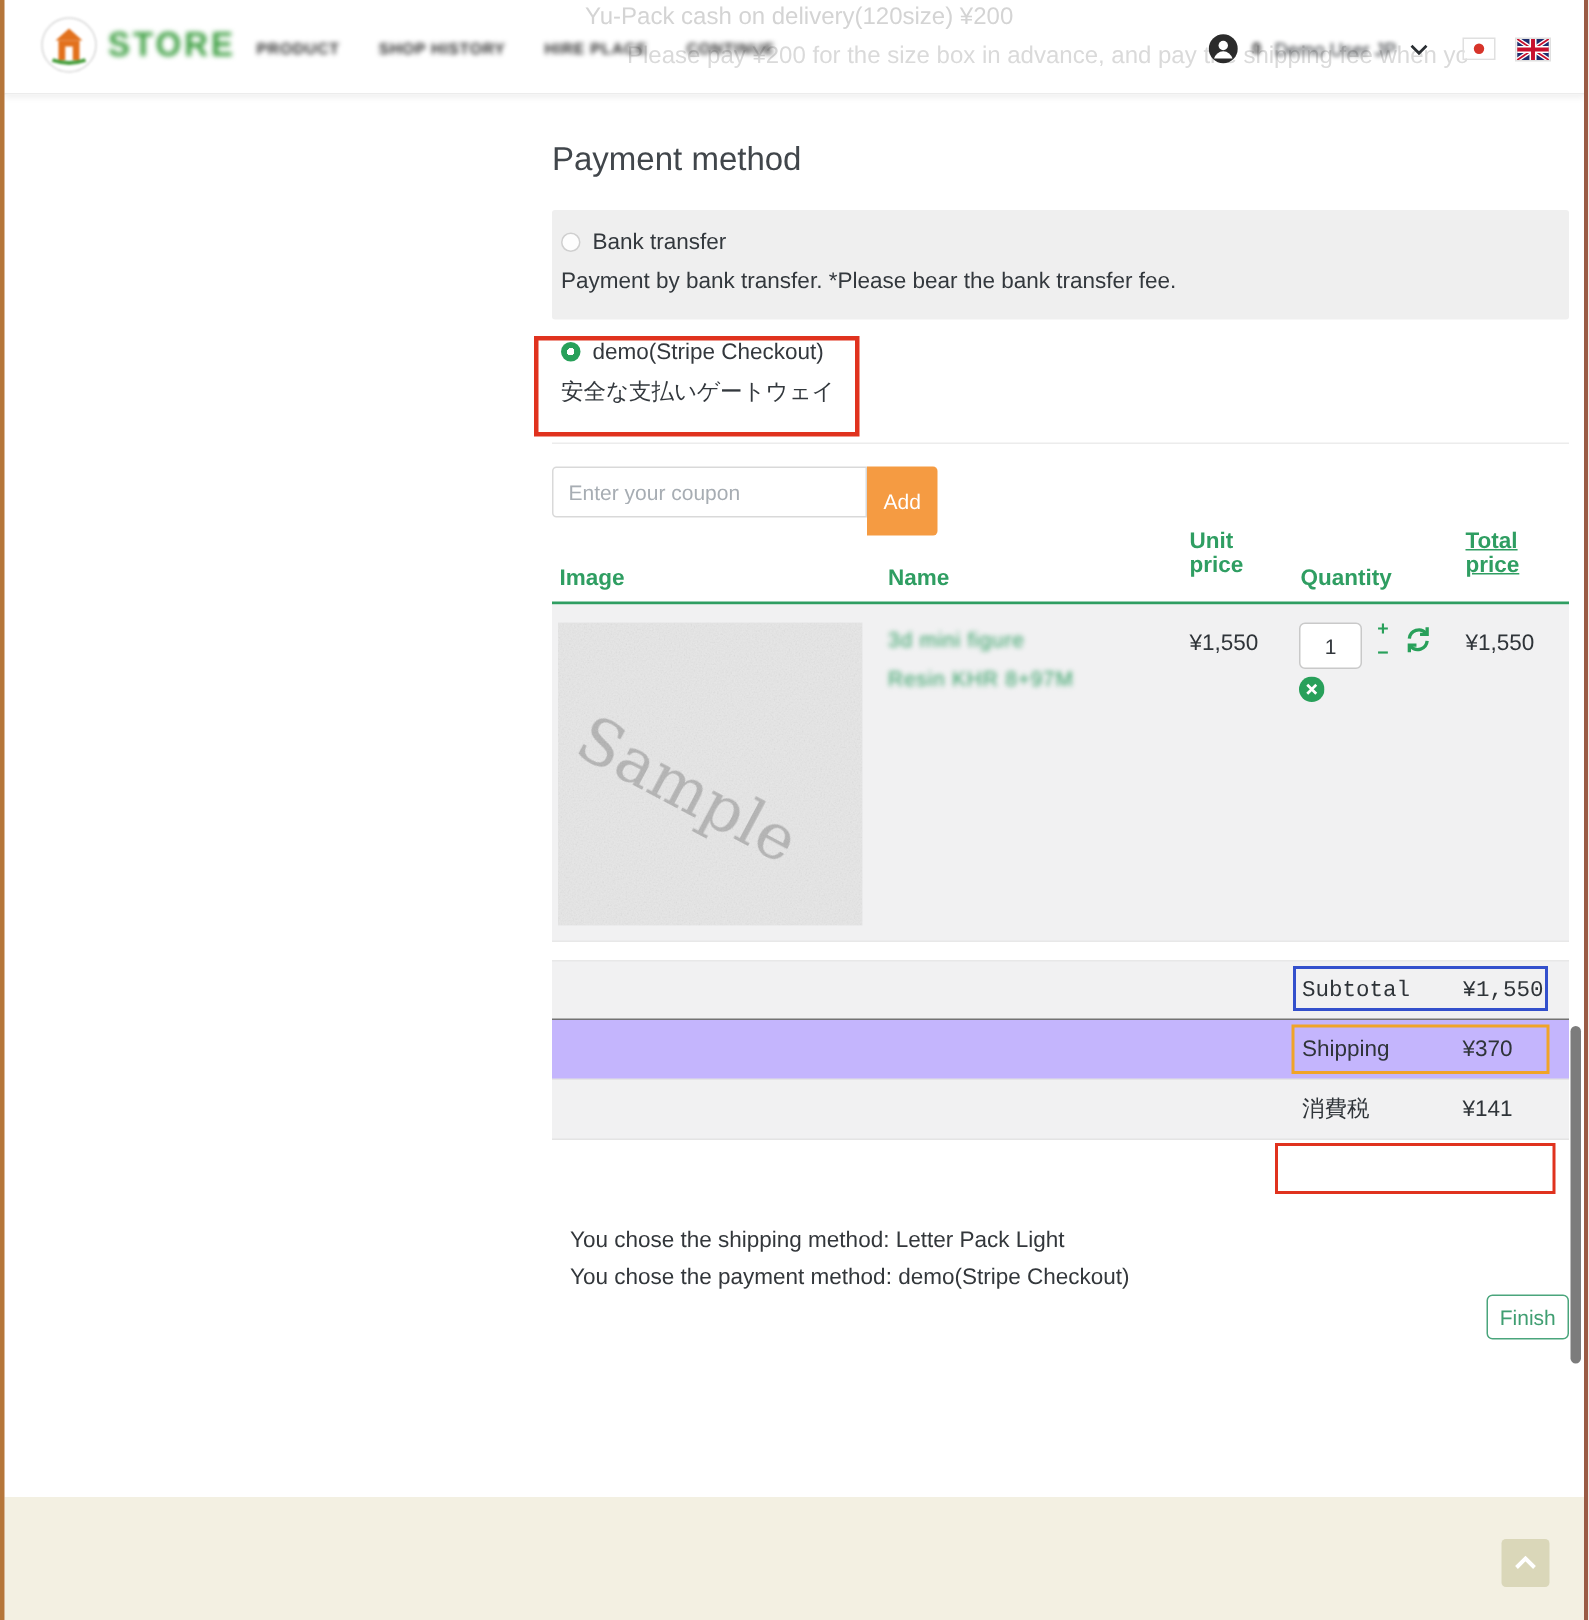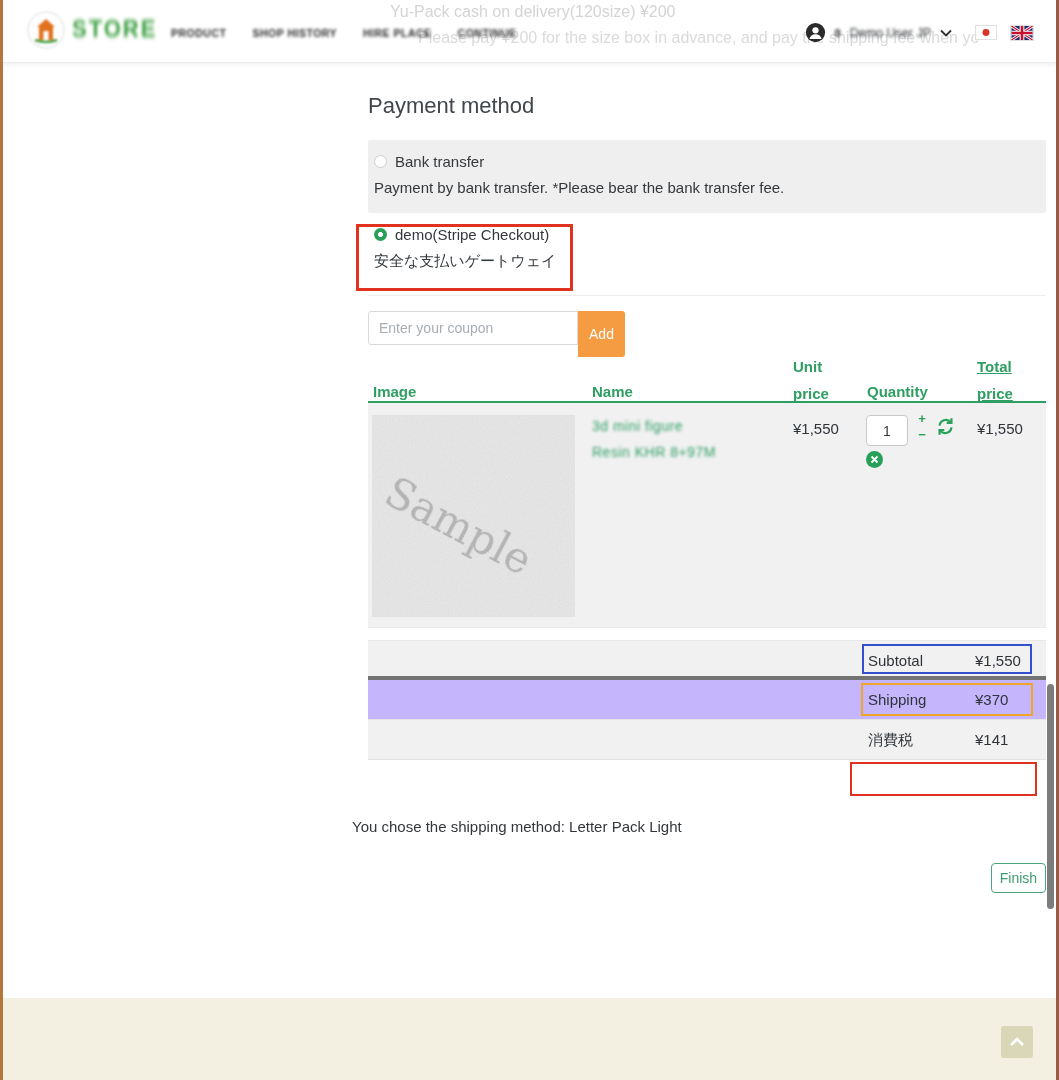--- a/index.html
+++ b/index.html
@@ -53,21 +53,21 @@
 
   .coupon-input { position:absolute; left:368px; top:311px; width:210px; height:34px;
                   border:1px solid #d9d9d9; border-radius:3px 0 0 3px; padding:0 10px;
                   font-size:14px; color:#33383d; outline:none; font-family:inherit; }
   .coupon-input::placeholder { color:#a7adb3; }
   .coupon-add { position:absolute; left:578px; top:311px; width:47px; height:46px;
                 background:#f59b42; color:#fff; border:none; border-radius:0 3px 3px 0;
                 font-size:14px; cursor:pointer; font-family:inherit; }
 
   
-  .col-h { position:absolute; color:#2f9e62; font-size:15px; font-weight:bold; line-height:27px; }
+  .col-h { position:absolute; color:#2f9e62; font-size:15px; font-weight:bold; line-height:16px; }
   .col-h.image { left:373px; top:378px; }
   .col-h.name  { left:592px; top:378px; }
   .col-h.unit  { left:793px; top:353px; width:46px; }
   .col-h.qty   { left:867px; top:378px; }
   .col-h.total { left:977px; top:353px; width:46px;text-decoration:underline; }
   .thead-line { position:absolute; left:368px; top:401px; width:678px; height:2px; background:#2f9e62; }
 
   .prod-row { position:absolute; left:368px; top:403px; width:678px; height:225px; background:#f1f1f2; border-bottom:1px solid #e8e8e8; }
   .prod-img { position:absolute; left:4px; top:12px; width:203px; height:202px; background:#e7e7e7; overflow:hidden; }
   .sample-txt { position:absolute; left:28px; top:52px; font-family:"DejaVu Serif","Liberation Serif",serif;
@@ -83,26 +83,26 @@
   .qty-btn { position:absolute; color:#28a05a; font-size:13px; font-weight:bold; width:12px; text-align:center;
              cursor:pointer; line-height:12px; background:none; border:none; font-family:inherit; }
   .qty-plus  { left:548px; top:10px; }
   .qty-minus { left:548px; top:26px; }
   .refresh-btn { position:absolute; left:568px; top:14px; width:19px; height:19px; cursor:pointer; }
   .remove-btn  { position:absolute; left:498px; top:48px; width:17px; height:17px; cursor:pointer; }
 
   .sum-row { position:absolute; left:368px; width:678px; height:40px; font-size:15px; }
   .sum-row .lbl { position:absolute; left:500px; top:0; line-height:40px; color:#2f3439; }
   .sum-row .val { position:absolute; left:607px; top:0; line-height:40px; color:#2f3439; }
-  .sum-sub   { top:640px; background:#f1f1f2; border-top:1px solid #e8e8e8; border-bottom:4px solid #737373; }
+  .sum-sub   { top:640px; background:#f1f1f2; border-top:1px solid #e8e8e8; border-bottom:1px solid #737373;font-family:Liberation Mono, monospace; }
   .sum-ship  { top:680px; background:#c4b5fd; border-bottom:1px solid #e4e4e4; }
   .sum-tax   { top:720px; background:#f1f1f2; border-bottom:1px solid #e4e4e4; }
   .sum-total { top:760px; background:#fff; border-bottom:1px solid #e4e4e4; }
 
-  .confirm-line { position:absolute; left:352px; font-size:15px; color:#33373b; }
+  .confirm-line { position:absolute; left:380px; font-size:15px; color:#33373b; }
   .cl1 { top:818px; } .cl2 { top:843px; }
 
   .finish-btn { position:absolute; left:991px; top:863px; width:55px; height:30px; background:#fff;
                 border:1px solid #4aa57c; border-radius:4px; color:#3f9e71; font-size:14px; cursor:pointer; font-family:inherit; }
 
   
   .footer { position:absolute; left:3px; right:3px; top:998px; height:82px; background:#f3f0e2; }
   .scroll-top { position:absolute; left:1001px; top:1026px; width:32px; height:32px; background:#dad7b9;
                 border:none; border-radius:3px; cursor:pointer; display:flex; align-items:center; justify-content:center; }
 
@@ -234,20 +234,21 @@
   <div class="sum-row sum-tax">
     <span class="lbl">消費税</span>
     <span class="val">¥141</span>
   </div>
 
   <div class="hl hl-blue-sub"></div>
   <div class="hl hl-orn-ship"></div>
   <div class="hl hl-red-total"></div>
 
   <div class="confirm-line cl1">You chose the shipping method: Letter Pack Light</div>
+  <div class="confirm-line cl2">You chose the payment method: demo(Stripe Checkout)</div>
   <button class="finish-btn">Finish</button>
 
   <div class="footer"></div>
   <button class="scroll-top">
     <svg width="16" height="10" viewBox="0 0 16 10">
       <polyline points="2,8 8,2 14,8" fill="none" stroke="#ffffff" stroke-width="2.6"></polyline>
     </svg>
   </button>
 
   <div class="scrollbar-thumb"></div>

